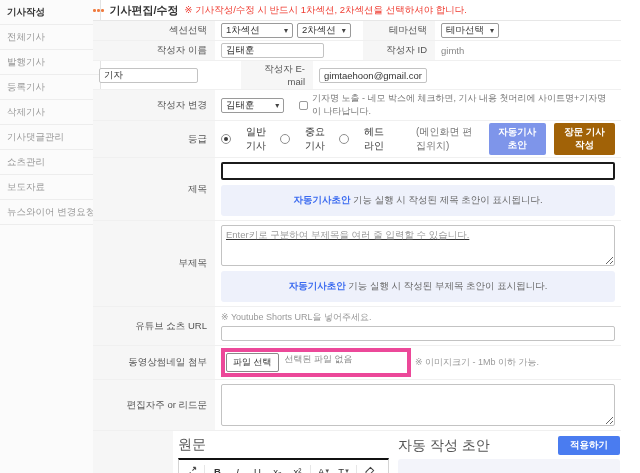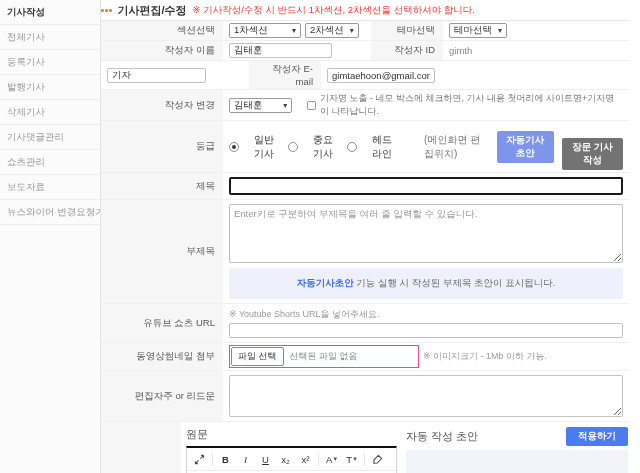--- a/index.html
+++ b/index.html
@@ -5,21 +5,21 @@
   * { margin:0; padding:0; box-sizing:border-box; }
   html,body { width:640px; height:473px; overflow:hidden; background:#fff;
     font-family:"Liberation Sans","DejaVu Sans",sans-serif; }
   
   .sidebar { position:absolute; left:0; top:0; width:101px; height:473px;
     background:#fbfbfb; border-right:1px solid #e3e3e3; }
   .side-item { padding:6px 7px 5px; font-size:9.5px; color:#999;
     border-bottom:1px solid #ededed; cursor:pointer; white-space:nowrap; overflow:hidden; }
   .side-item.active { color:#333; font-weight:bold; }
   
-  .main { position:absolute; left:101px; top:0; width:528px; height:473px; }
+  .main { position:absolute; left:93px; top:0; width:528px; height:473px; }
   .hdr { display:flex; align-items:center; gap:6px; height:20px; padding:3px 0 2px; }
   .hdr-icon { display:inline-flex; gap:1.5px; align-items:center; }
   .hdr-icon i { width:2.5px; height:2.5px; background:#f07b3f; border-radius:50%; }
   .hdr-title { font-size:11px; font-weight:bold; color:#333; }
   .hdr-notice { font-size:9.5px; color:#ef3b30; }
   
   .form { border-top:1px solid #e7e7e7; font-size:10px; }
   .row { display:flex; border-bottom:1px solid #f0f0f0; align-items:stretch; min-height:19px; }
   .lbl { background:#f6f6f6; color:#555; display:flex; align-items:center;
     justify-content:flex-end; text-align:right; padding:2px 8px; font-size:9.5px; }
@@ -43,62 +43,62 @@
     background:#fff; flex:none; cursor:pointer; }
   .chk-note { color:#777; font-size:9px; }
   .radio { width:10px; height:10px; border:1px solid #8f8f8f; border-radius:50%;
     background:#fff; position:relative; flex:none; cursor:pointer; }
   .radio.on::after { content:""; position:absolute; inset:2px; border-radius:50%; background:#3c3c3c; }
   .ropt { display:flex; align-items:center; gap:15px; margin-right:8px; color:#333; }
   .grade-note { color:#777; margin-left:18px; }
   .btn { border:none; border-radius:2px; color:#fff; font-size:9.5px; font-weight:bold;
     padding:3px 8px; cursor:pointer; font-family:inherit; }
   .btn-auto { background:#7e95ea; }
-  .btn-long { background:#737373; margin-left:4px;margin-top:15px; }
+  .btn-long { background:#a16207; margin-left:4px; }
   .btn-apply { background:#4a7cf0; padding:3px 12px; }
   .spacer { flex:1; }
   .title-input { border:2px solid #1b1b1b !important; height:18px !important; width:100%; }
   .notice-box { background:#eef1fb; border-radius:3px; text-align:center;
     padding:9px 4px; color:#666; font-size:9.5px; }
   .notice-box b { color:#3a6af0; }
   .micro-note { color:#999; font-size:9px; }
-  .file-wrap { display:flex; align-items:center; gap:6px; border:1px solid #ec4899;
+  .file-wrap { display:flex; align-items:flex-start; gap:6px; border:4px solid #ec4899;
     padding:1px; width:190px; background:#fff; }
   .file-btn { border:1px solid #8a8a8a; border-radius:2px; background:#fff;
     font-size:9px; color:#333; padding:2px 6px; cursor:pointer; font-family:inherit; }
   .file-none { color:#888; font-size:9px; }
   
   .ed-row { display:flex; align-items:stretch; }
   .ed-lbl { width:80px; flex:none; background:#f6f6f6; }
   .ed-wrap { flex:1; display:flex; gap:9px; padding:5px 0 0 5px; }
   .ed-col { width:211px; flex:none; display:flex; flex-direction:column; }
   .dr-col { flex:1; display:flex; flex-direction:column; margin-right:1px; }
-  .sec-lbl { font-size:11px; color:#555; margin-bottom:4px; }
+  .sec-lbl { font-size:14px; color:#555; margin-bottom:4px; }
   .dr-head { display:flex; align-items:center; margin-bottom:4px; }
   .editor { border:1px solid #d4d4d4; border-top:2px solid #111; background:#fff; flex:1; }
   .tb-row { display:flex; align-items:center; flex-wrap:wrap; gap:1px;
     border-bottom:1px solid #ededed; padding:2px 3px; }
   .tb { min-width:19px; height:18px; display:inline-flex; align-items:center;
     justify-content:center; font-size:9.5px; color:#333; background:#fff;
     border:none; border-radius:2px; cursor:pointer; padding:0 2px; font-family:inherit; }
   .tb b { font-weight:bold; } .tb i { font-style:italic; } .tb u { text-decoration:underline; }
   .tb .caret { font-size:7px; margin-left:1px; color:#555; }
   .tb svg { display:block; }
   .tb-sep { width:1px; height:13px; background:#e6e6e6; margin:0 2px; }
   .draft-box { flex:1; background:#f3f4fa; border-radius:3px; text-align:center;
     padding:16px 8px; color:#666; font-size:9.5px; }
 </style>
 </head>
 <body>
 
 <nav class="sidebar">
   <div class="side-item active">기사작성</div>
   <div class="side-item">전체기사</div>
+  <div class="side-item">발행기사</div>
   <div class="side-item">등록기사</div>
-  <div class="side-item">발행기사</div>
   <div class="side-item">삭제기사</div>
   <div class="side-item">기사댓글관리</div>
   <div class="side-item">쇼츠관리</div>
   <div class="side-item">보도자료</div>
   <div class="side-item">뉴스와이어 변경요청기사</div>
 </nav>
 
 <main class="main">
 
   <div class="hdr">
@@ -187,27 +187,30 @@
         <span class="spacer"></span>
         <button class="btn btn-auto">자동기사초안</button>
         <button class="btn btn-long">장문 기사 작성</button>
       </div>
     </div>
 
     <div class="row">
       <div class="lbl l1">제목</div>
       <div class="col">
         <input type="text" class="title-input" value="" style="">
+        <div class="notice-box">
+          <b>자동기사초안</b><span> 기능 실행 시 작성된 제목 초안이 표시됩니다.</span>
+        </div>
       </div>
     </div>
 
     <div class="row">
       <div class="lbl l1">부제목</div>
       <div class="col">
-        <textarea style="height: 59px;" placeholder="Enter키로 구분하여 부제목을 여러 줄 입력할 수 있습니다."></textarea>
+        <textarea style="height: 41px; text-decoration: underline;" placeholder="Enter키로 구분하여 부제목을 여러 줄 입력할 수 있습니다."></textarea>
         <div class="notice-box">
           <b>자동기사초안</b><span> 기능 실행 시 작성된 부제목 초안이 표시됩니다.</span>
         </div>
       </div>
     </div>
 
     <div class="row">
       <div class="lbl l1">유튜브 쇼츠 URL</div>
       <div class="col" style="gap:2px">
         <span class="micro-note">※ Youtube Shorts URL을 넣어주세요.</span>

